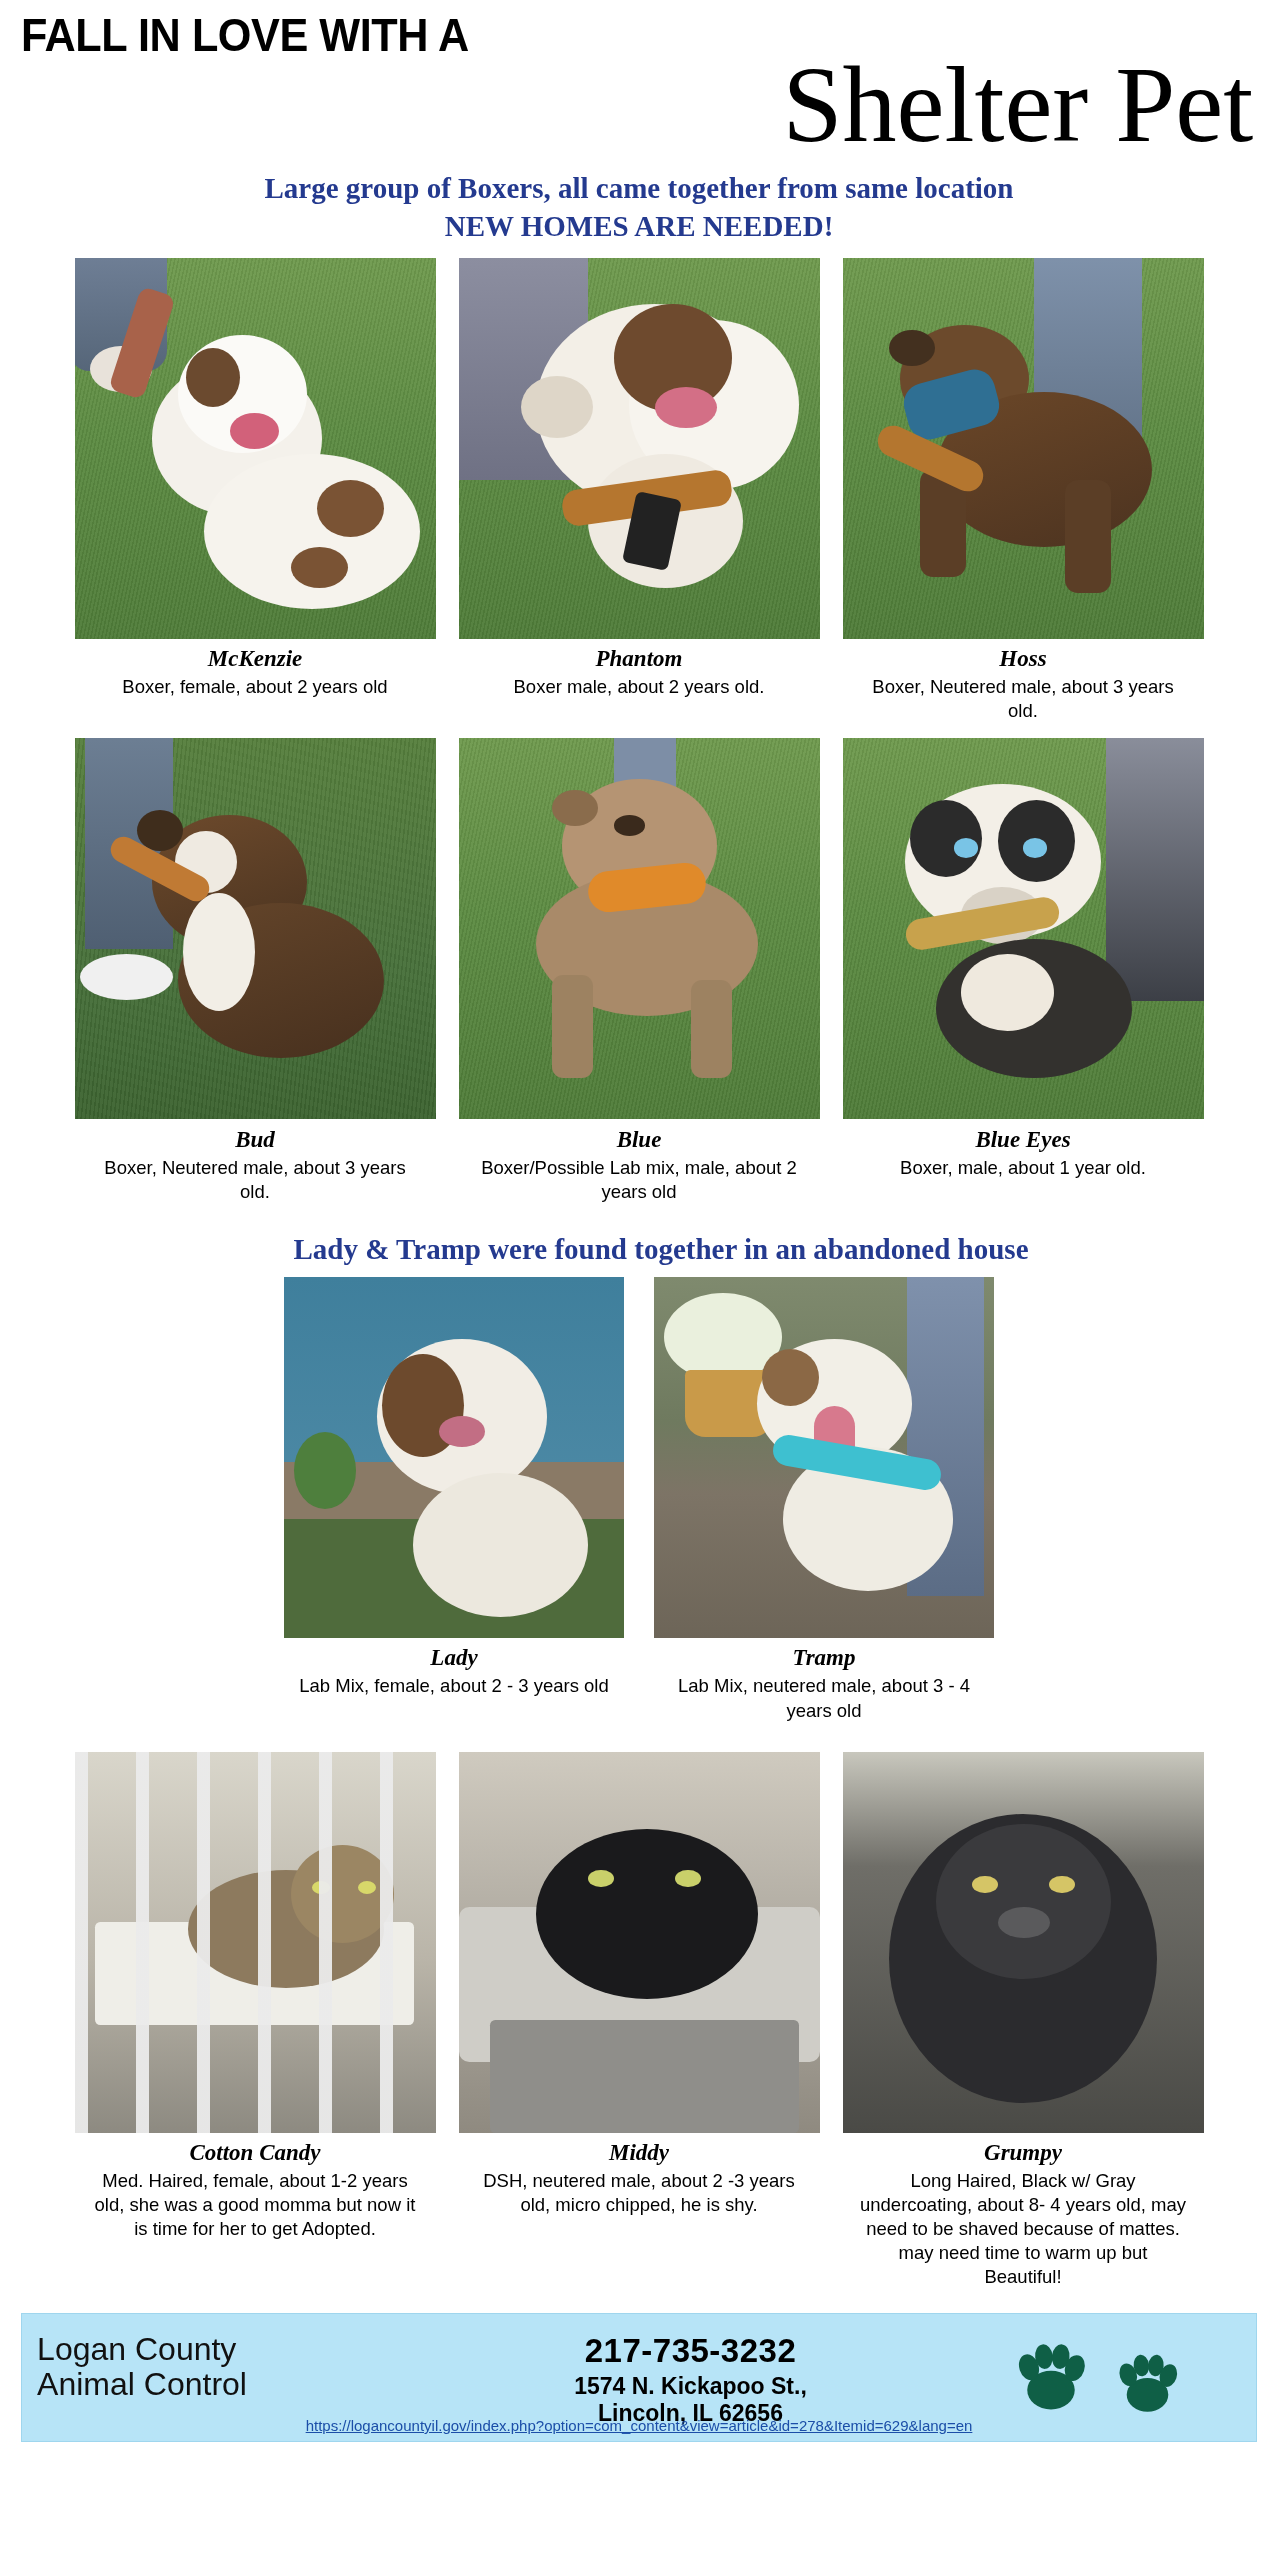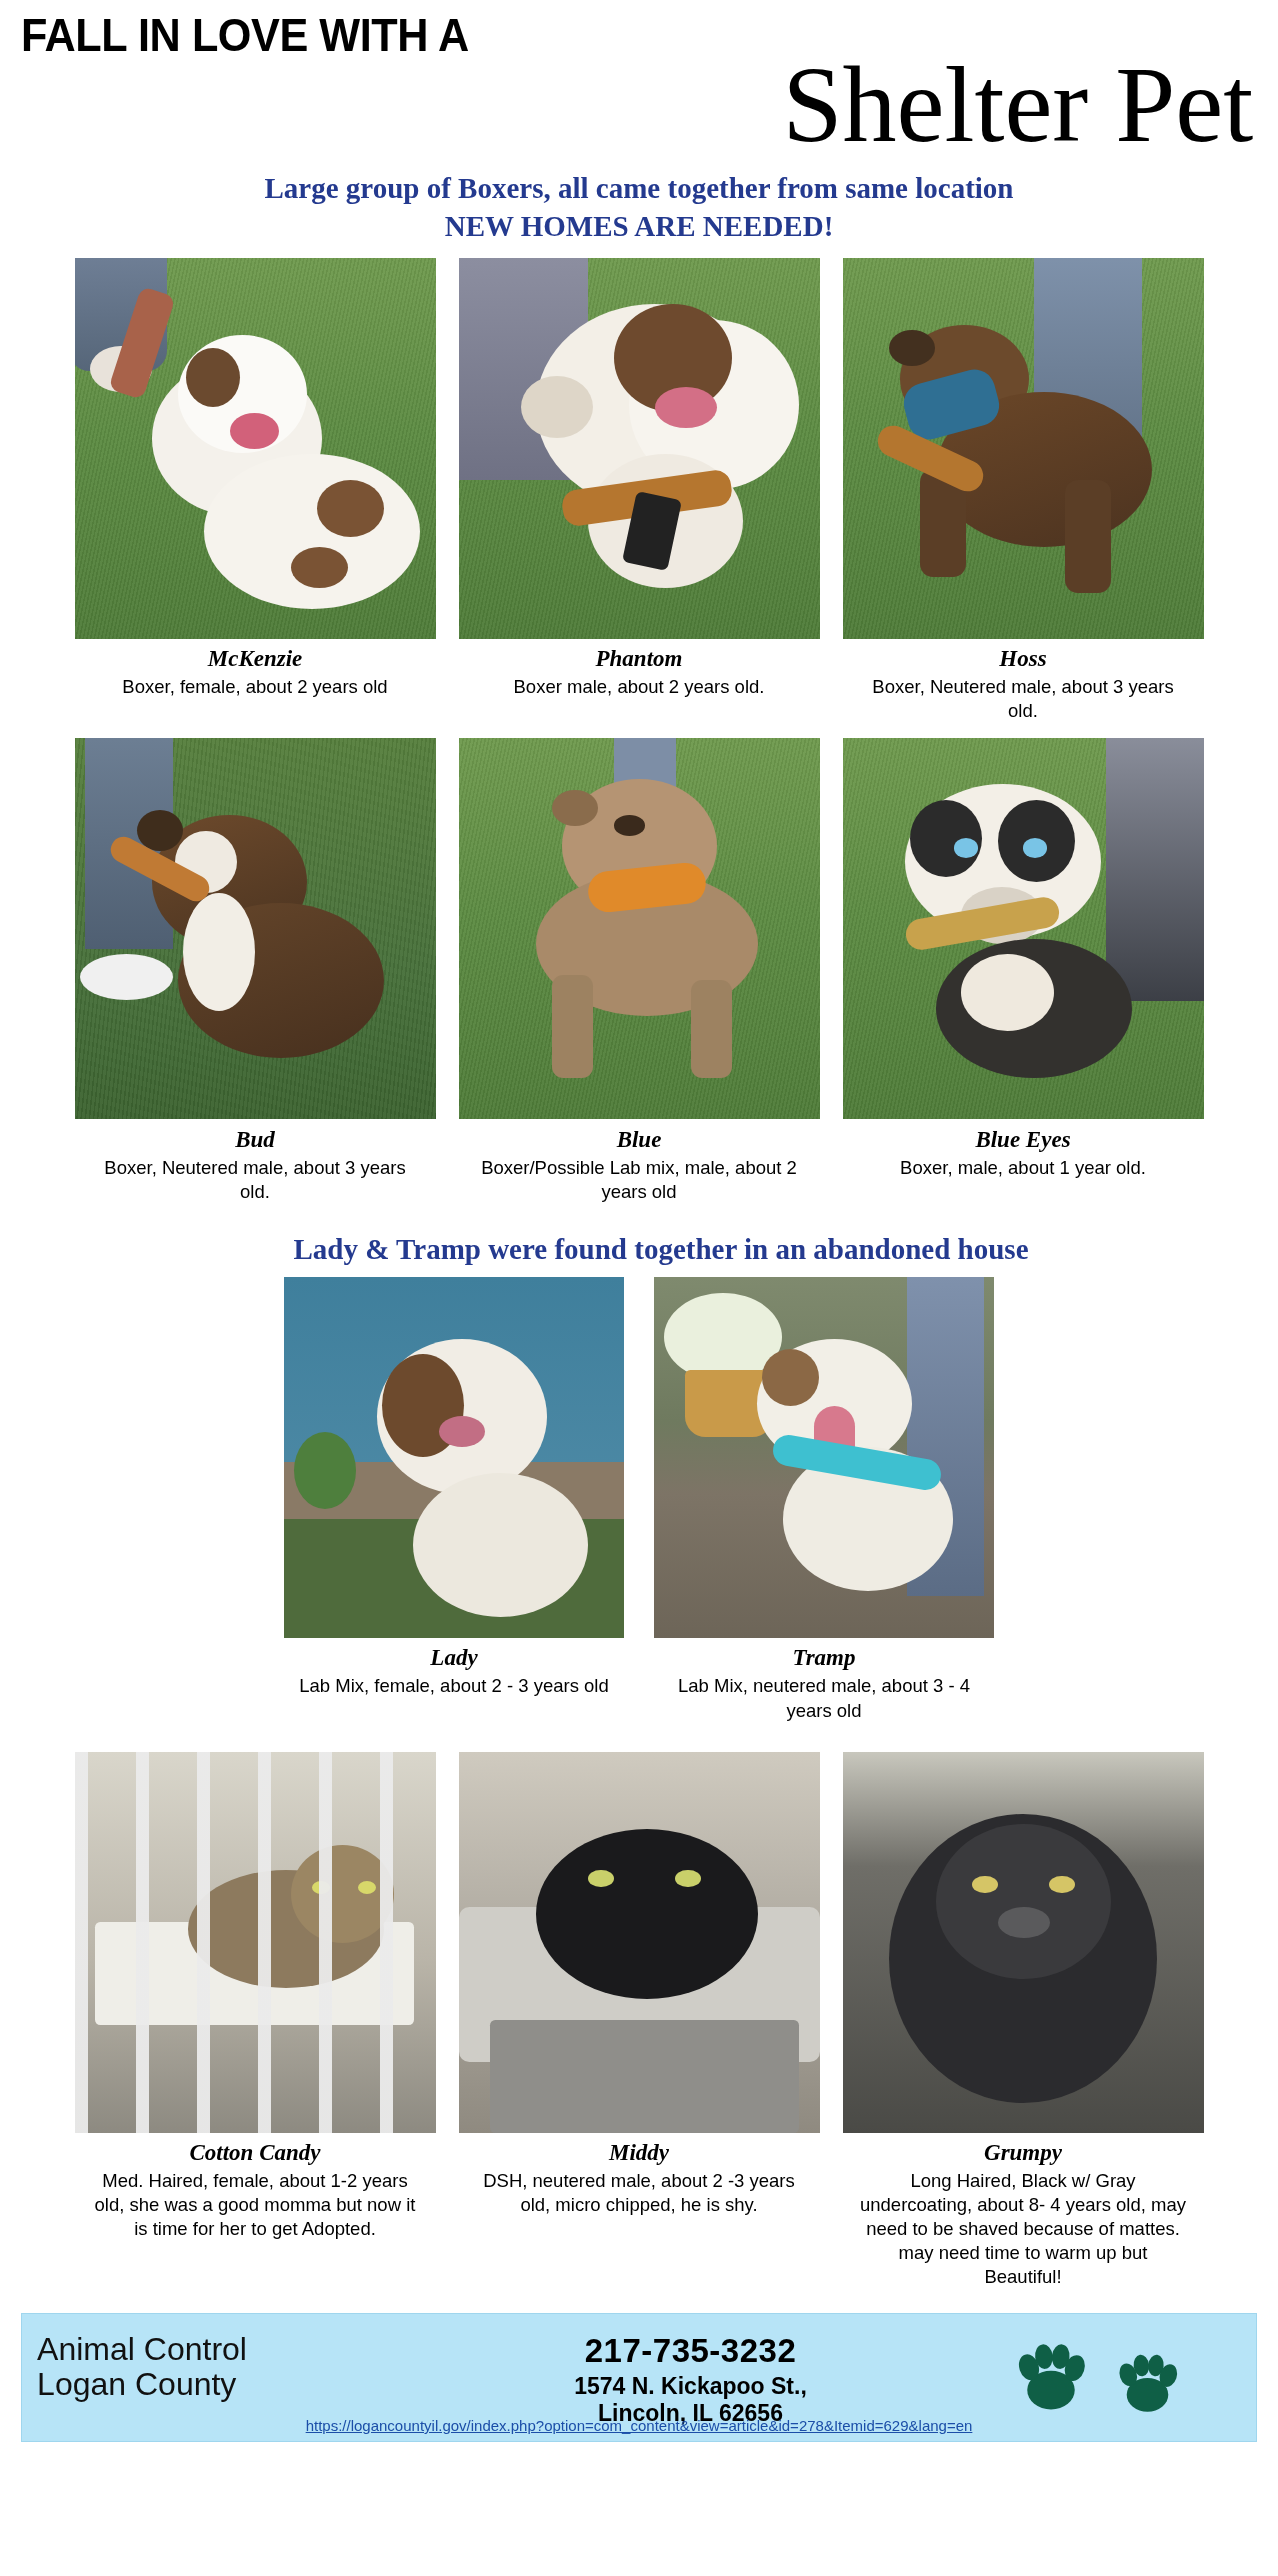--- a/index.html
+++ b/index.html
@@ -415,22 +415,22 @@
         <div class="blob" style="left:155px;top:155px;width:52px;height:31px;background:#5a5a5c;"></div>
       </div>
       <div class="pet-name">Grumpy</div>
       <div class="pet-desc">Long Haired, Black w/ Gray undercoating, about 8- 4 years old, may need to be shaved because of mattes. may need time to warm up but Beautiful!</div>
     </div>
 
   </div>
 
   <div class="footer">
     <div class="footer-org">
+      <div>Logan County</div>
       <div>Animal Control</div>
-      <div>Logan County</div>
     </div>
     <div class="footer-contact">
       <div class="footer-phone">217-735-3232</div>
       <div class="footer-addr">
         <div>1574 N. Kickapoo St.,</div>
         <div>Lincoln, IL 62656</div>
       </div>
     </div>
     <div class="paws">
       <svg width="88" height="88" viewBox="0 0 100 100">

